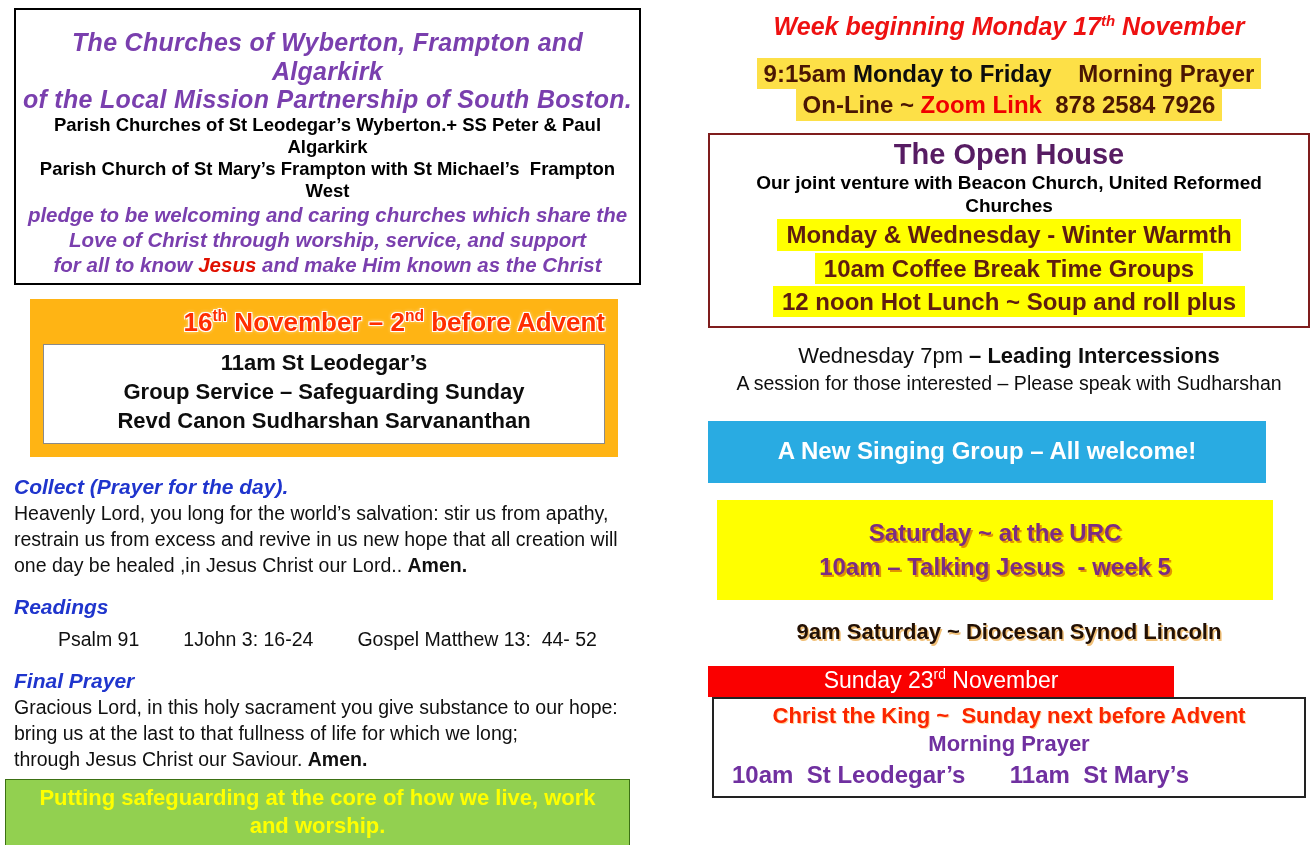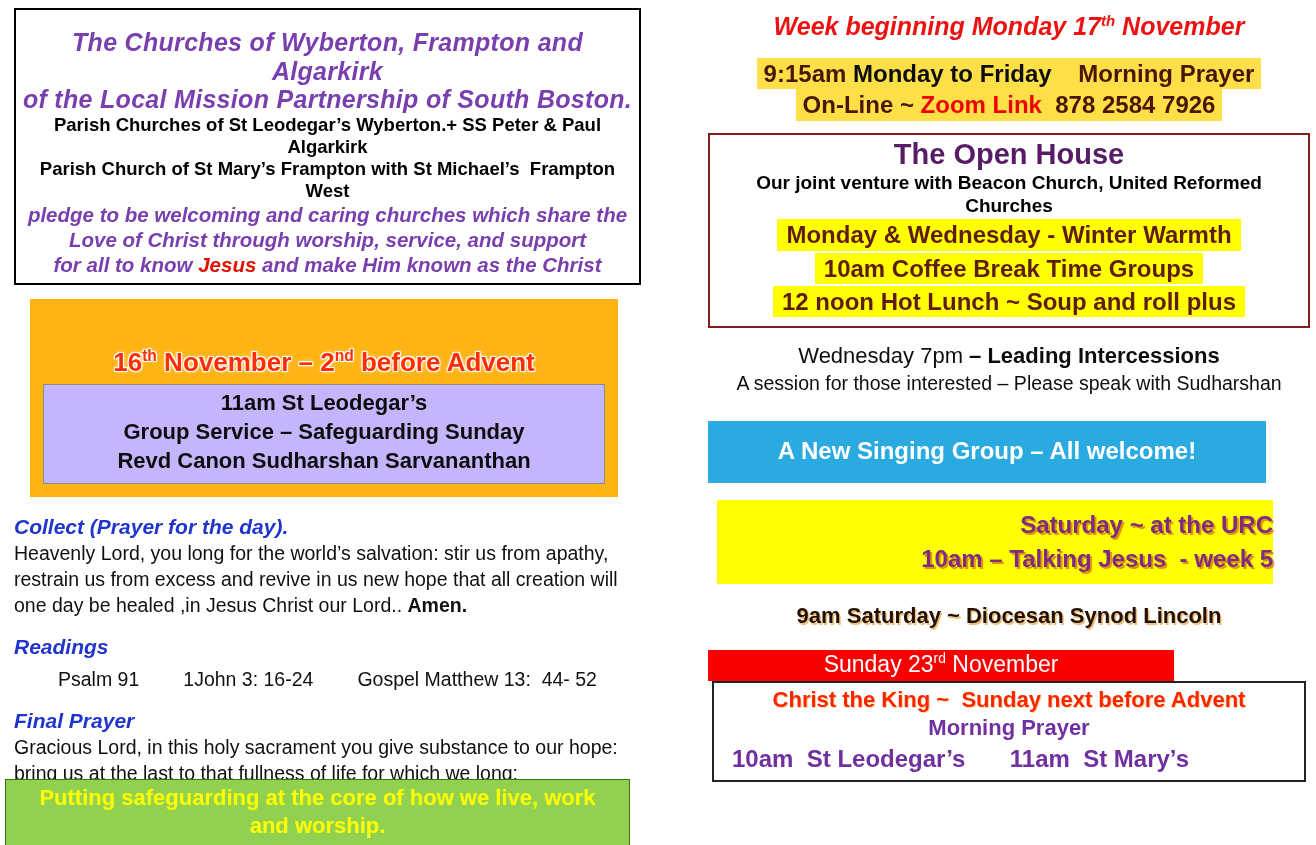--- a/index.html
+++ b/index.html
@@ -14,25 +14,24 @@
   .left-col{position:absolute;left:14px;top:8px;width:627px;}
 
   .header-box{border:2px solid #000;text-align:center;padding:18px 6px 6px;box-sizing:border-box;}
   .hdr-script{font-size:25px;font-weight:bold;font-style:italic;color:#7a3fae;line-height:1.14;letter-spacing:.3px;}
   .hdr-parish{font-size:18.5px;font-weight:bold;color:#000;line-height:1.2;}
   .hdr-pledge{font-size:20.5px;font-weight:bold;font-style:italic;color:#7a3fae;line-height:1.22;}
   .jesus-red{color:#e01000;}
 
   .service-box{margin:14px 0 0 16px;width:588px;background:#ffb414;padding:9px 13px 13px;box-sizing:border-box;}
   .service-title{
-    text-align:center;font-size:26px;font-weight:bold;color:#ff2e00;line-height:1.1;
+    text-align:right;font-size:26px;font-weight:bold;color:#ff2e00;line-height:1.1;
     text-shadow:-1px -1px 0 #fff,1px -1px 0 #fff,-1px 1px 0 #fff,1px 1px 0 #fff,0 0 4px #fff;
-    margin-top:40px;
   }
-  .service-inner{background:#c4b5fd;border:1px solid #8a8a8a;margin-top:7px;padding:3px 0 7px;text-align:center;}
+  .service-inner{background:#ffffff;border:1px solid #8a8a8a;margin-top:7px;padding:3px 0 7px;text-align:center;}
   .service-line{font-size:22px;font-weight:bold;color:#0d0d0d;line-height:1.33;}
 
   .sec-head{font-size:21px;font-weight:bold;font-style:italic;color:#1f35cd;line-height:1.2;}
   .collect-head{margin-top:17px;}
   .body-par{font-size:19.5px;color:#101010;line-height:1.33;margin-top:2px;}
   .readings-head{margin-top:15px;}
   .readings-row{margin-top:9px;padding-left:44px;display:flex;gap:44px;font-size:19.5px;color:#101010;}
   .final-head{margin-top:17px;}
 
   .contacts{margin-top:21px;margin-left:18px;}
@@ -66,21 +65,21 @@
   .oh-hl-line{margin-top:2px;}
   .oh-hl{background:#ffff00;display:inline-block;font-size:24px;font-weight:bold;color:#5e1d10;padding:0 9px;line-height:1.3;}
 
   .intercessions{margin-top:15px;text-align:center;}
   .int-line1{font-size:22px;color:#0d0d0d;}
   .int-line2{font-size:19.5px;color:#0d0d0d;margin-top:3px;}
 
   .singing-box{margin-top:26px;width:558px;background:#29abe2;text-align:center;padding:14px 0 16px;
     color:#ffffff;font-size:24px;font-weight:bold;line-height:1.35;box-sizing:border-box;}
 
-  .talking-box{margin-top:17px;margin-left:9px;width:556px;background:#ffff00;text-align:right;padding:8px 0;
+  .talking-box{margin-top:17px;margin-left:9px;width:556px;background:#ffff00;text-align:center;padding:16px 0;
     color:#7b2d82;font-size:24px;font-weight:bold;line-height:1.4;box-sizing:border-box;
     text-shadow:2px 2px 0 rgba(200,58,0,.55);}
 
   .synod-line{margin-top:19px;text-align:center;font-size:22px;font-weight:bold;color:#221004;
     text-shadow:1.5px 1.5px 0 rgba(232,150,30,.6);}
 
   .nextsun{margin-top:21px;}
   .ns-banner{width:466px;background:#fa0000;color:#fff;text-align:center;font-size:23px;padding:1px 0 3px;box-sizing:border-box;}
   .ns-box{margin:0 4px;border:2px solid #222;text-align:center;padding:3px 0 6px;background:#fff;}
   .ns-line1{font-size:22px;font-weight:bold;color:#fb2600;line-height:1.3;text-shadow:1px 1px 0 rgba(255,170,60,.5);}

